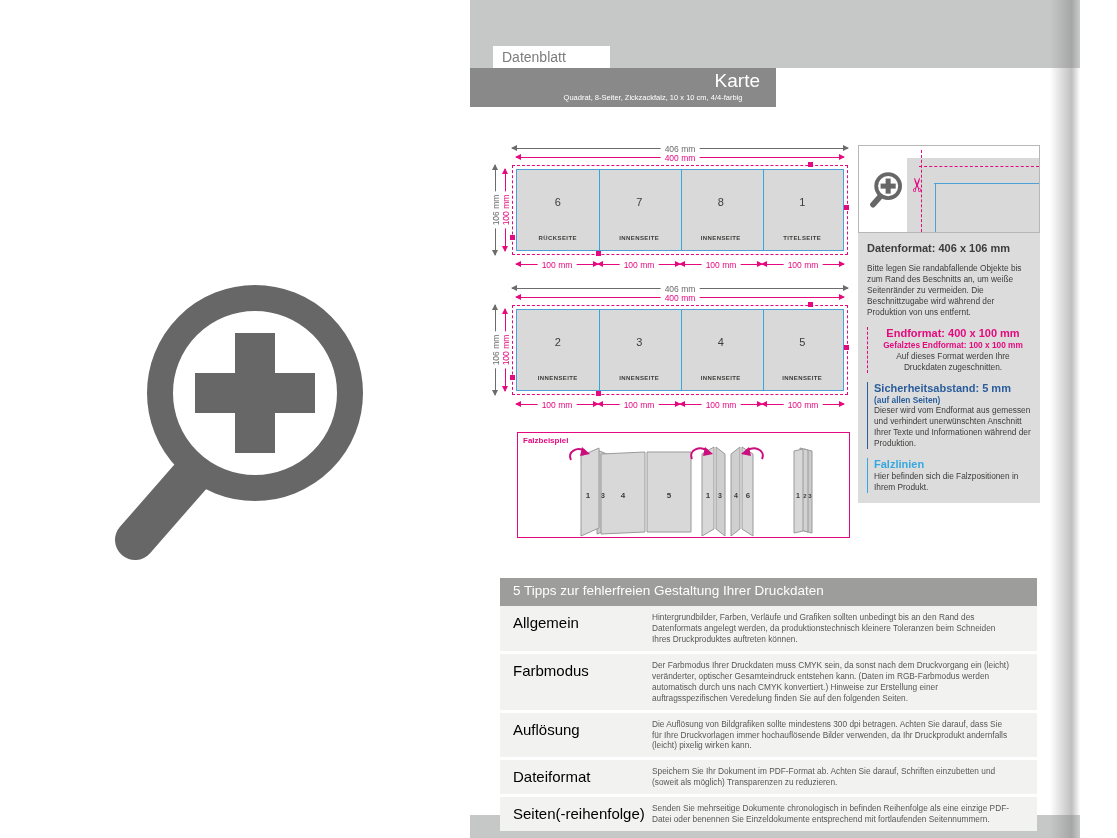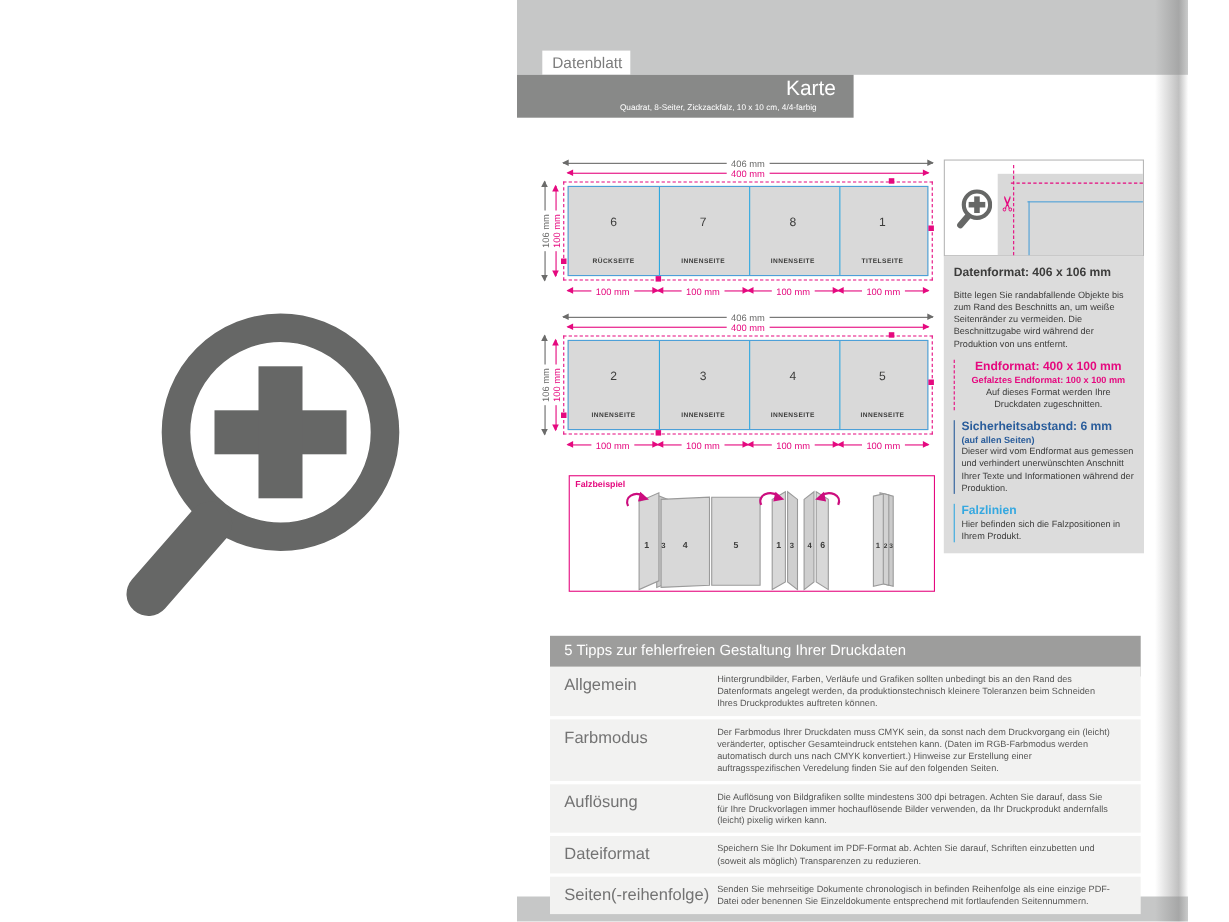--- a/index.html
+++ b/index.html
@@ -9,21 +9,21 @@
   .big-zoom{position:absolute;left:95px;top:278px;width:270px;height:292px;}
 
   
   .page{position:absolute;left:470px;top:0;width:610px;height:838px;background:#fff;}
   .band-top{position:absolute;left:0;top:0;width:100%;height:68px;background:#c6c7c7;}
   .band-bottom{position:absolute;left:0;top:815px;width:100%;height:23px;background:#c6c7c7;}
   .page-shadow{position:absolute;left:1050px;top:0;width:30px;height:838px;
     background:linear-gradient(to right,rgba(255,255,255,0) 0%,rgba(140,140,140,.55) 72%,rgba(240,240,240,.1) 100%);
     pointer-events:none;z-index:50;}
 
-  .datenblatt-tab{position:absolute;left:23px;top:46px;width:80px;height:22px;background:#fff;
+  .datenblatt-tab{position:absolute;left:23px;top:46px;width:117px;height:22px;background:#fff;
     color:#7c7c7c;font-size:14px;line-height:22px;padding-left:9px;box-sizing:border-box;}
   .title-bar{position:absolute;left:0;top:68px;width:306px;height:39px;background:#888988;color:#fff;}
   .title-bar .t{display:block;text-align:right;padding-right:16px;font-size:19px;line-height:23px;margin-top:1px;}
   .title-bar .s{display:block;text-align:center;font-size:7.5px;line-height:11px;padding-left:60px;}
 
   
   .diagram{position:absolute;left:20px;width:368px;height:134px;}
   .d1{top:143px;} .d2{top:283px;}
   .dim-h{position:absolute;height:1px;background:currentColor;font-size:8.5px;}
   .dim-h::before{content:"";position:absolute;left:-1px;top:-3px;width:0;height:0;border:3.5px solid transparent;border-left:0;border-right:6px solid currentColor;}
@@ -68,21 +68,21 @@
   .sec-safe{border-left:1.5px solid #2a5d9b;}
   .sec-safe h4,.sec-safe .sub{color:#2a5d9b;}
   .sec-falz{border-left:1.5px solid #35a8e0;}
   .sec-falz h4{color:#35a8e0;}
 
   
   .tips-header{position:absolute;left:30px;top:578px;width:537px;height:37px;background:#9d9d9c;color:#fff;
     font-size:13.5px;line-height:25px;padding-left:13px;box-sizing:border-box;}
   .tips-rows{position:absolute;left:30px;top:606px;width:537px;}
   .tip-row{display:flex;background:#f2f2f1;margin-bottom:3px;}
-  .tip-row .tlabel{width:152px;box-sizing:border-box;padding:8px 4px 4px 13px;font-size:15px;color:#737373;}
+  .tip-row .tlabel{width:152px;box-sizing:border-box;padding:8px 4px 4px 13px;font-size:15px;color:#000000;}
   .tip-row .ttext{flex:1;box-sizing:border-box;padding:6px 28px 6px 0;font-size:8.3px;line-height:1.32;color:#575756;}
 </style>
 </head>
 <body>
 
 <div class="stage">
 
   <div class="big-zoom">
     <svg width="270" height="292" viewBox="0 0 270 292">
       <circle cx="160" cy="115" r="95" fill="none" stroke="#666766" stroke-width="26"></circle>
@@ -278,21 +278,21 @@
         </div>
         <div class="sec">
           <p>Bitte legen Sie randabfallende Objekte bis zum Rand des Beschnitts an, um weiße Seitenränder zu vermeiden. Die Beschnittzugabe wird während der Produktion von uns entfernt.</p>
         </div>
         <div class="sec sec-bordered sec-end">
           <h4>Endformat: 400 x 100 mm</h4>
           <p class="sub">Gefalztes Endformat: 100 x 100 mm</p>
           <p>Auf dieses Format werden Ihre Druckdaten zugeschnitten.</p>
         </div>
         <div class="sec sec-bordered sec-safe">
-          <h4>Sicherheitsabstand: 6 mm</h4>
+          <h4>Sicherheitsabstand: 5 mm</h4>
           <p class="sub">(auf allen Seiten)</p>
           <p>Dieser wird vom Endformat aus gemessen und verhindert unerwünschten Anschnitt Ihrer Texte und Informationen während der Produktion.</p>
         </div>
         <div class="sec sec-bordered sec-falz" style="margin-bottom:0;">
           <h4>Falzlinien</h4>
           <p>Hier befinden sich die Falzpositionen in Ihrem Produkt.</p>
         </div>
       </div>
     </div>
 

